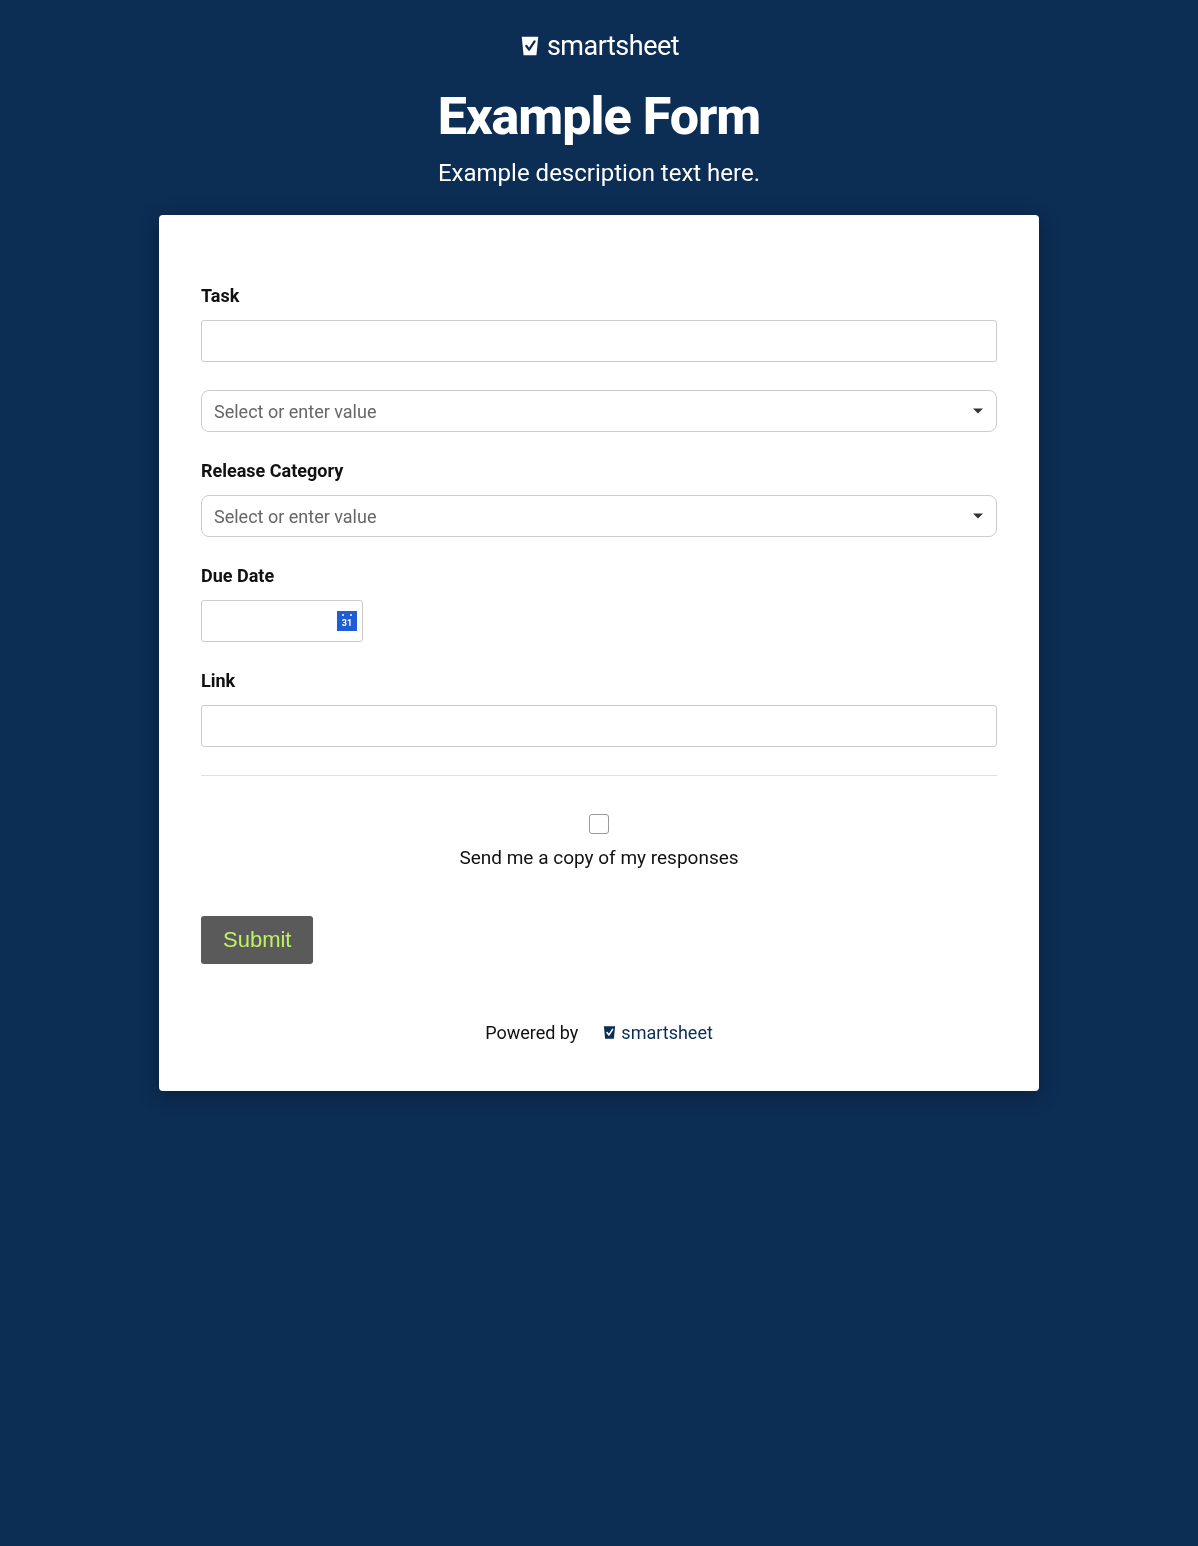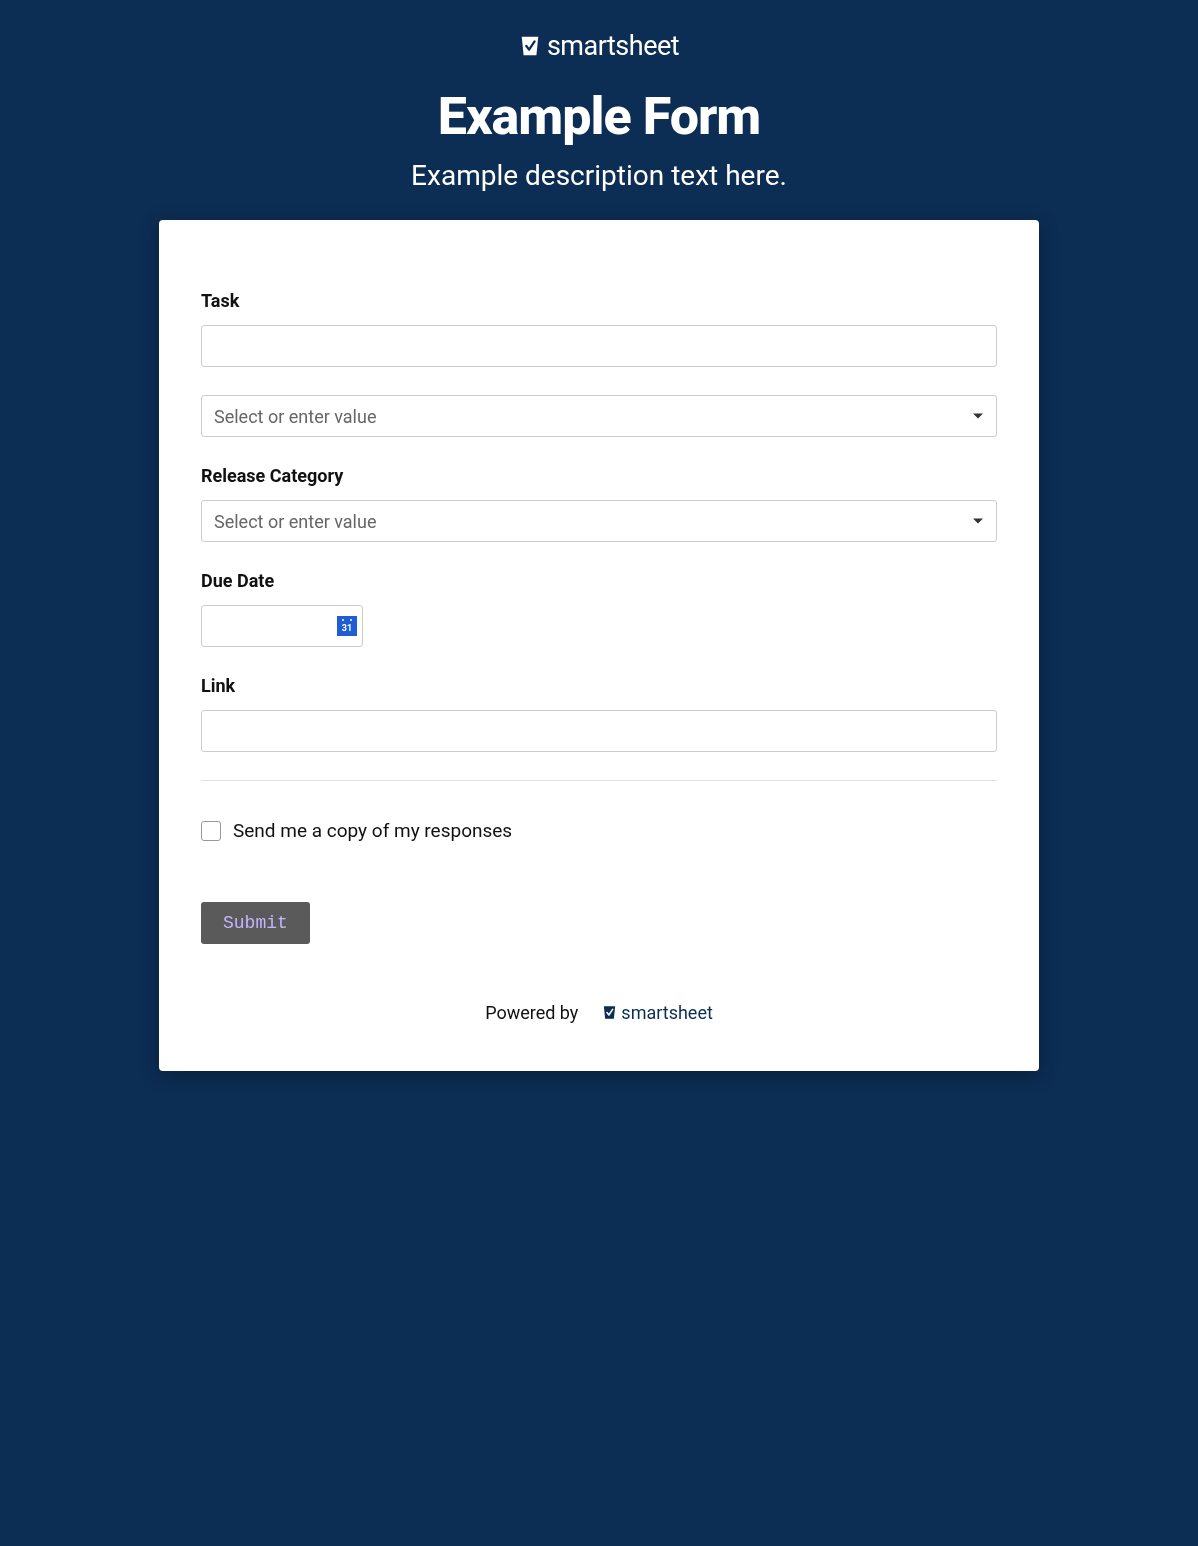--- a/index.html
+++ b/index.html
@@ -34,21 +34,21 @@
       font-weight: 400;
       letter-spacing: -0.5px;
     }
     .form-title {
       font-size: 52px;
       font-weight: 800;
       margin-bottom: 12px;
       letter-spacing: -1px;
     }
     .form-description {
-      font-size: 28px;
+      font-size: 24px;
       font-weight: 400;
     }
     .form-card {
       background: white;
       border-radius: 4px;
       box-shadow: 0 4px 20px rgba(0,0,0,0.3);
       max-width: 880px;
       margin: 0 auto;
       padding: 70px 42px 38px;
     }
@@ -72,21 +72,21 @@
       background: white;
     }
     .select-wrapper {
       position: relative;
       width: 100%;
     }
     .select-input {
       width: 100%;
       height: 42px;
       border: 1px solid #ccc;
-      border-radius: 3px;
+      border-radius: 8px;
       padding: 8px 40px 8px 12px;
       font-size: 18px;
       color: #666;
       background: white;
       display: flex;
       align-items: center;
       cursor: pointer;
     }
     .select-caret {
       position: absolute;
@@ -133,46 +133,46 @@
     }
     .divider {
       border: none;
       border-top: 1px solid #e0e0e0;
       margin: 28px 0 38px;
     }
     .checkbox-row {
       display: flex;
       align-items: center;
       gap: 12px;
-      margin-bottom: 60px;
+      margin-bottom: 47px;
+      flex-direction: column;
     }
     .checkbox {
       width: 20px;
       height: 20px;
       border: 1.5px solid #999;
       border-radius: 3px;
       background: white;
       cursor: pointer;
       flex-shrink: 0;
     }
     .checkbox-label {
       font-size: 19px;
       color: #111;
       cursor: pointer;
     }
     .submit-button {
       background: #5a5a5a;
-      color: #c4b5fd;
+      color: #bef264;
       border: none;
       border-radius: 3px;
       padding: 11px 22px;
-      font-size: 18px;
-      font-weight: 400;
-      cursor: pointer;
-      font-family: Liberation Mono, monospace;
+      font-size: 22px;
+      font-weight: 400;
+      cursor: pointer;
     }
     .footer {
       text-align: center;
       margin-top: 58px;
     }
     .powered-by {
       display: inline-flex;
       align-items: center;
       gap: 24px;
       font-size: 18px;

